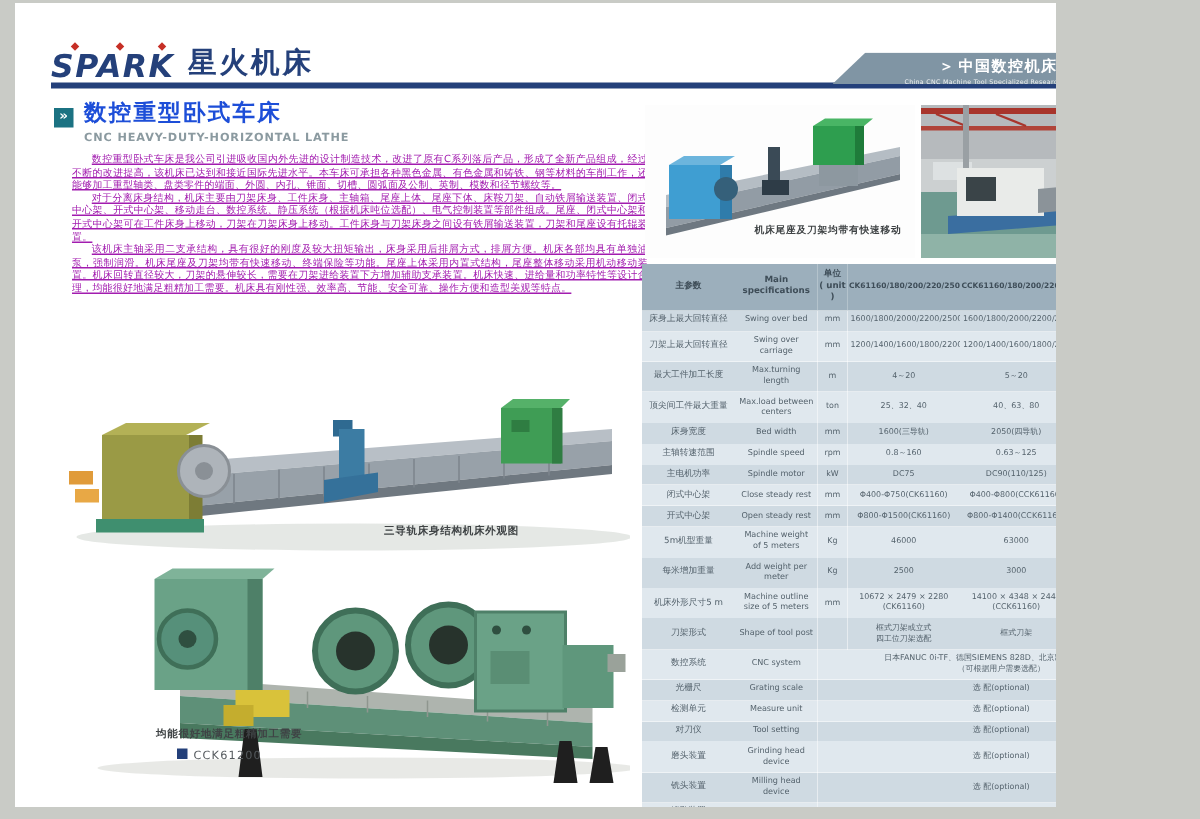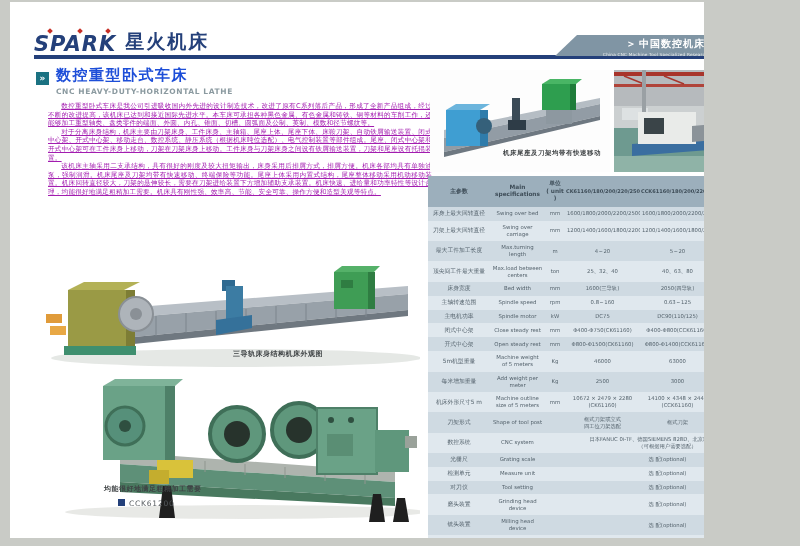--- a/index.html
+++ b/index.html
@@ -36,21 +36,21 @@
   .intro p { font-size:6.6px; line-height:8.6px; text-align:justify; text-indent:2em; letter-spacing:.2px; }
 
   
   .img-box { position:absolute; overflow:hidden; }
   .img-c { left:36px; top:256px; width:384px; height:120px; }
   .img-d { left:45px; top:374px; width:375px; height:148px; }
   .img-a { left:430px; top:70px; width:180px; height:102px; background:#fdfdfd; }
   .img-b { left:614px; top:70px; width:176px; height:102px; }
   .caption { position:absolute; font-size:6.5px; font-weight:bold; color:#3f4345; letter-spacing:.5px; }
   .cap-a { left:503px; top:149px; }
-  .cap-c { left:233px; top:349px; font-size:7px; }
+  .cap-c { left:256px; top:349px; font-size:7px; }
   .cap-d { left:104px; top:484px; font-size:7px; }
   .model-line { position:absolute; left:118px; top:499px; display:flex; gap:4px; }
   .model-bullet { width:7px; height:7px; background:#24407a; color:#fff; font-size:5px; line-height:7px; text-align:center; }
   .model-text { font-size:7.5px; color:#555a5e; letter-spacing:.8px; }
 
   
   .spec-wrap { position:absolute; left:428px; top:176px; width:362px; }
   table.spec { border-collapse:collapse; table-layout:fixed; width:362px; }
   table.spec th { background:#9cafbc; color:#3e4d58; font-weight:bold; font-size:5.8px; padding:4px 1px;
                   text-align:center; white-space:pre-line; line-height:1.3; }

